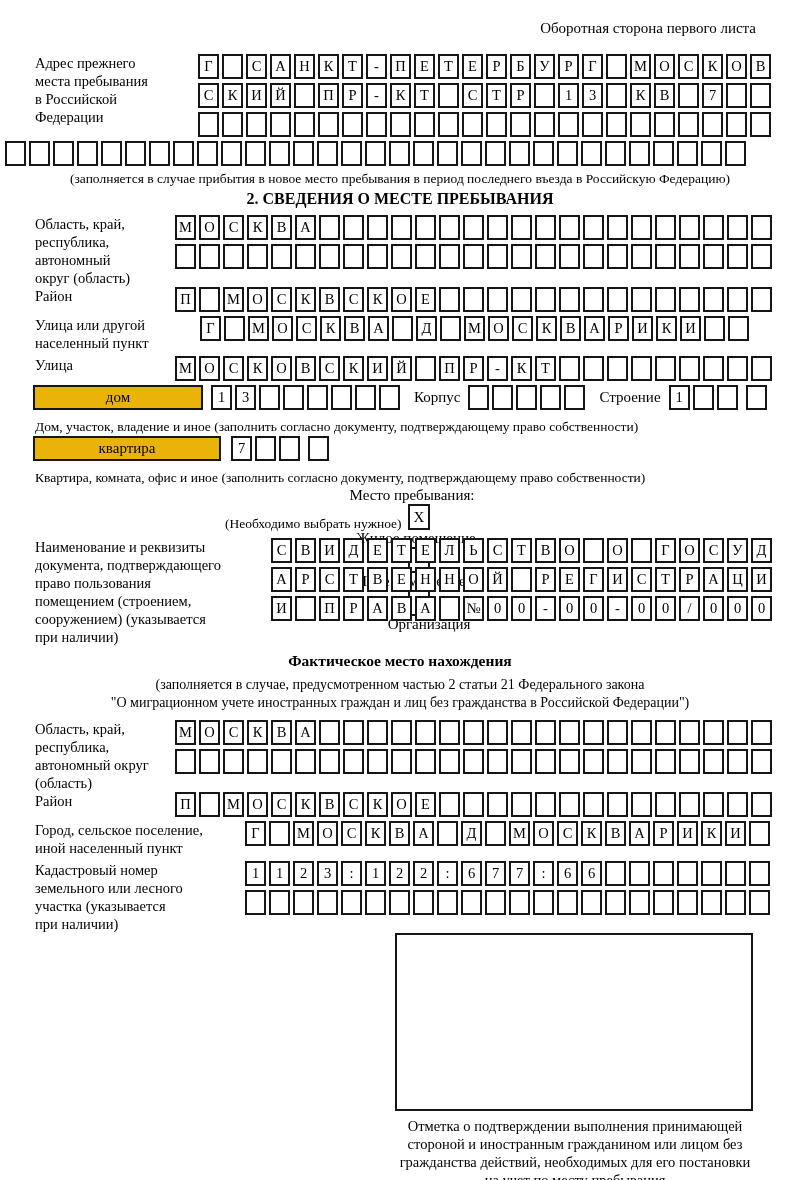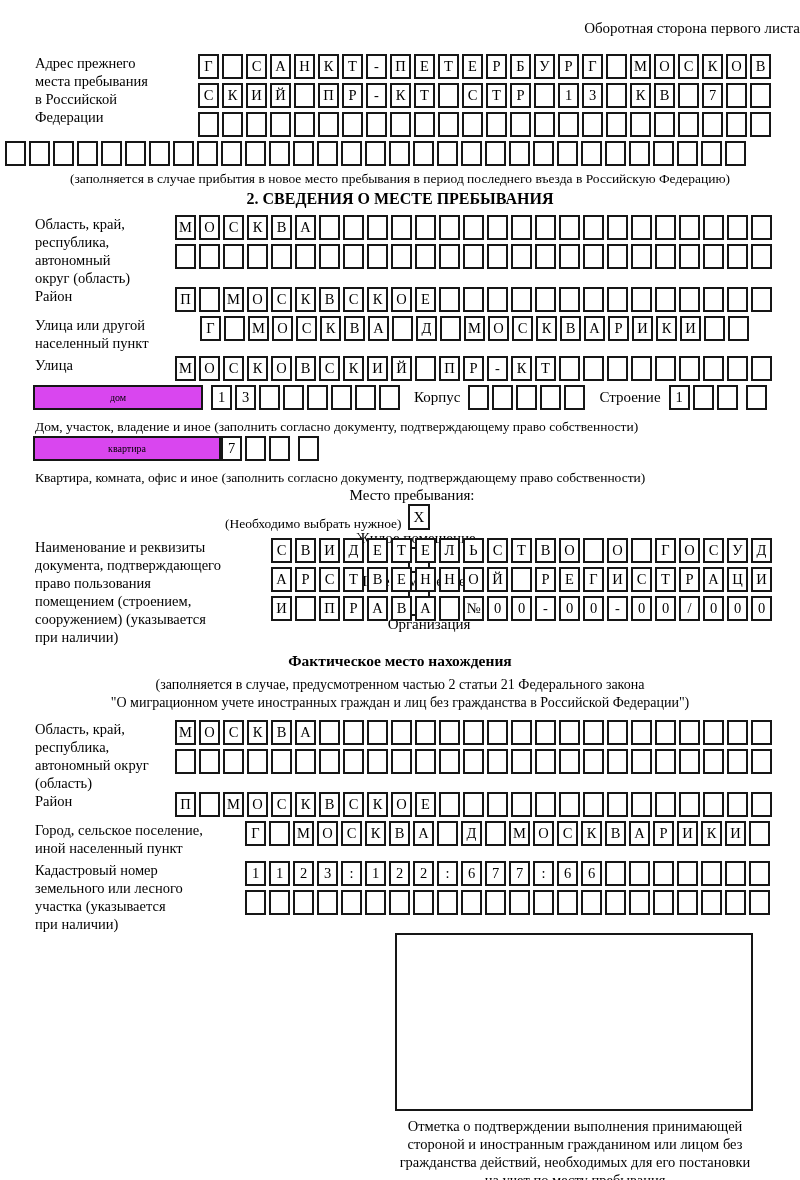--- a/index.html
+++ b/index.html
@@ -6,21 +6,21 @@
   .page{
     position:relative;
     width:800px;height:1180px;
     background:#fff;color:#000;
     font-family:"Liberation Serif","DejaVu Serif",serif;
     font-size:15px;
     overflow:hidden;
     box-sizing:border-box;
     padding-top:20px;
   }
-  .header-note{ text-align:right; font-size:15px; height:20px; margin-bottom:14px;}
+  .header-note{ text-align:right; padding-right:44px; font-size:15px; height:20px; margin-bottom:14px;}
   .flexrow{display:flex;align-items:flex-start;gap:20px;}
   .lbl{flex:0 0 auto; font-size:14.5px; line-height:18px;}
   .lbl div{white-space:nowrap;}
   .w143{width:143px;padding-left:0;}
   .w120{width:120px;}
   .w145{width:145px;}
   .w216{width:216px;}
   .w190{width:190px;}
   .rows{flex:0 0 auto;}
   .cellrow{display:flex;gap:3px;margin-bottom:4px;}
@@ -37,24 +37,24 @@
   .note{font-size:13.5px;height:18px;line-height:17px;}
   .title2{font-weight:bold;font-size:16px;height:22px;line-height:21px;margin-bottom:5px;}
   .fact-title{font-weight:bold;font-size:15.5px;height:22px;line-height:22px;margin-top:4px;margin-bottom:4px;}
   .factnote{font-size:14px;line-height:18px;height:36px;margin-bottom:8px;}
   .minh72{min-height:72px;}
   .minh40{min-height:40px;}
   .domrow{display:flex;align-items:flex-start;margin-left:33px;margin-bottom:4px;}
   .widebox{
     box-sizing:border-box;height:25px;border:2px solid #161616;
     display:flex;align-items:center;justify-content:center;
-    font-size:10px;flex:0 0 auto;background:#d946ef;
+    font-size:15px;flex:0 0 auto;background:#eab308;
   }
   .w170{width:170px;margin-right:8px;}
-  .w200{width:188px;}
+  .w200{width:188px;margin-right:10px;}
   .inlbl{flex:0 0 auto;font-size:15px;line-height:25px;margin:0 8px 0 14px;}
   .gap8{margin-left:8px;}
   .caption{font-size:13.5px;height:18px;line-height:17px;margin-left:35px;}
   .mestorow{display:flex;align-items:center;margin-left:38px;height:26px;margin-bottom:3px;flex-direction:column;}
   .chk{
     box-sizing:border-box;width:22px;height:26px;border:2px solid #161616;
     display:flex;align-items:center;justify-content:center;
     font-size:15px;flex:0 0 auto;background:#fff;
   }
   .mlabel{margin-right:14px;}

